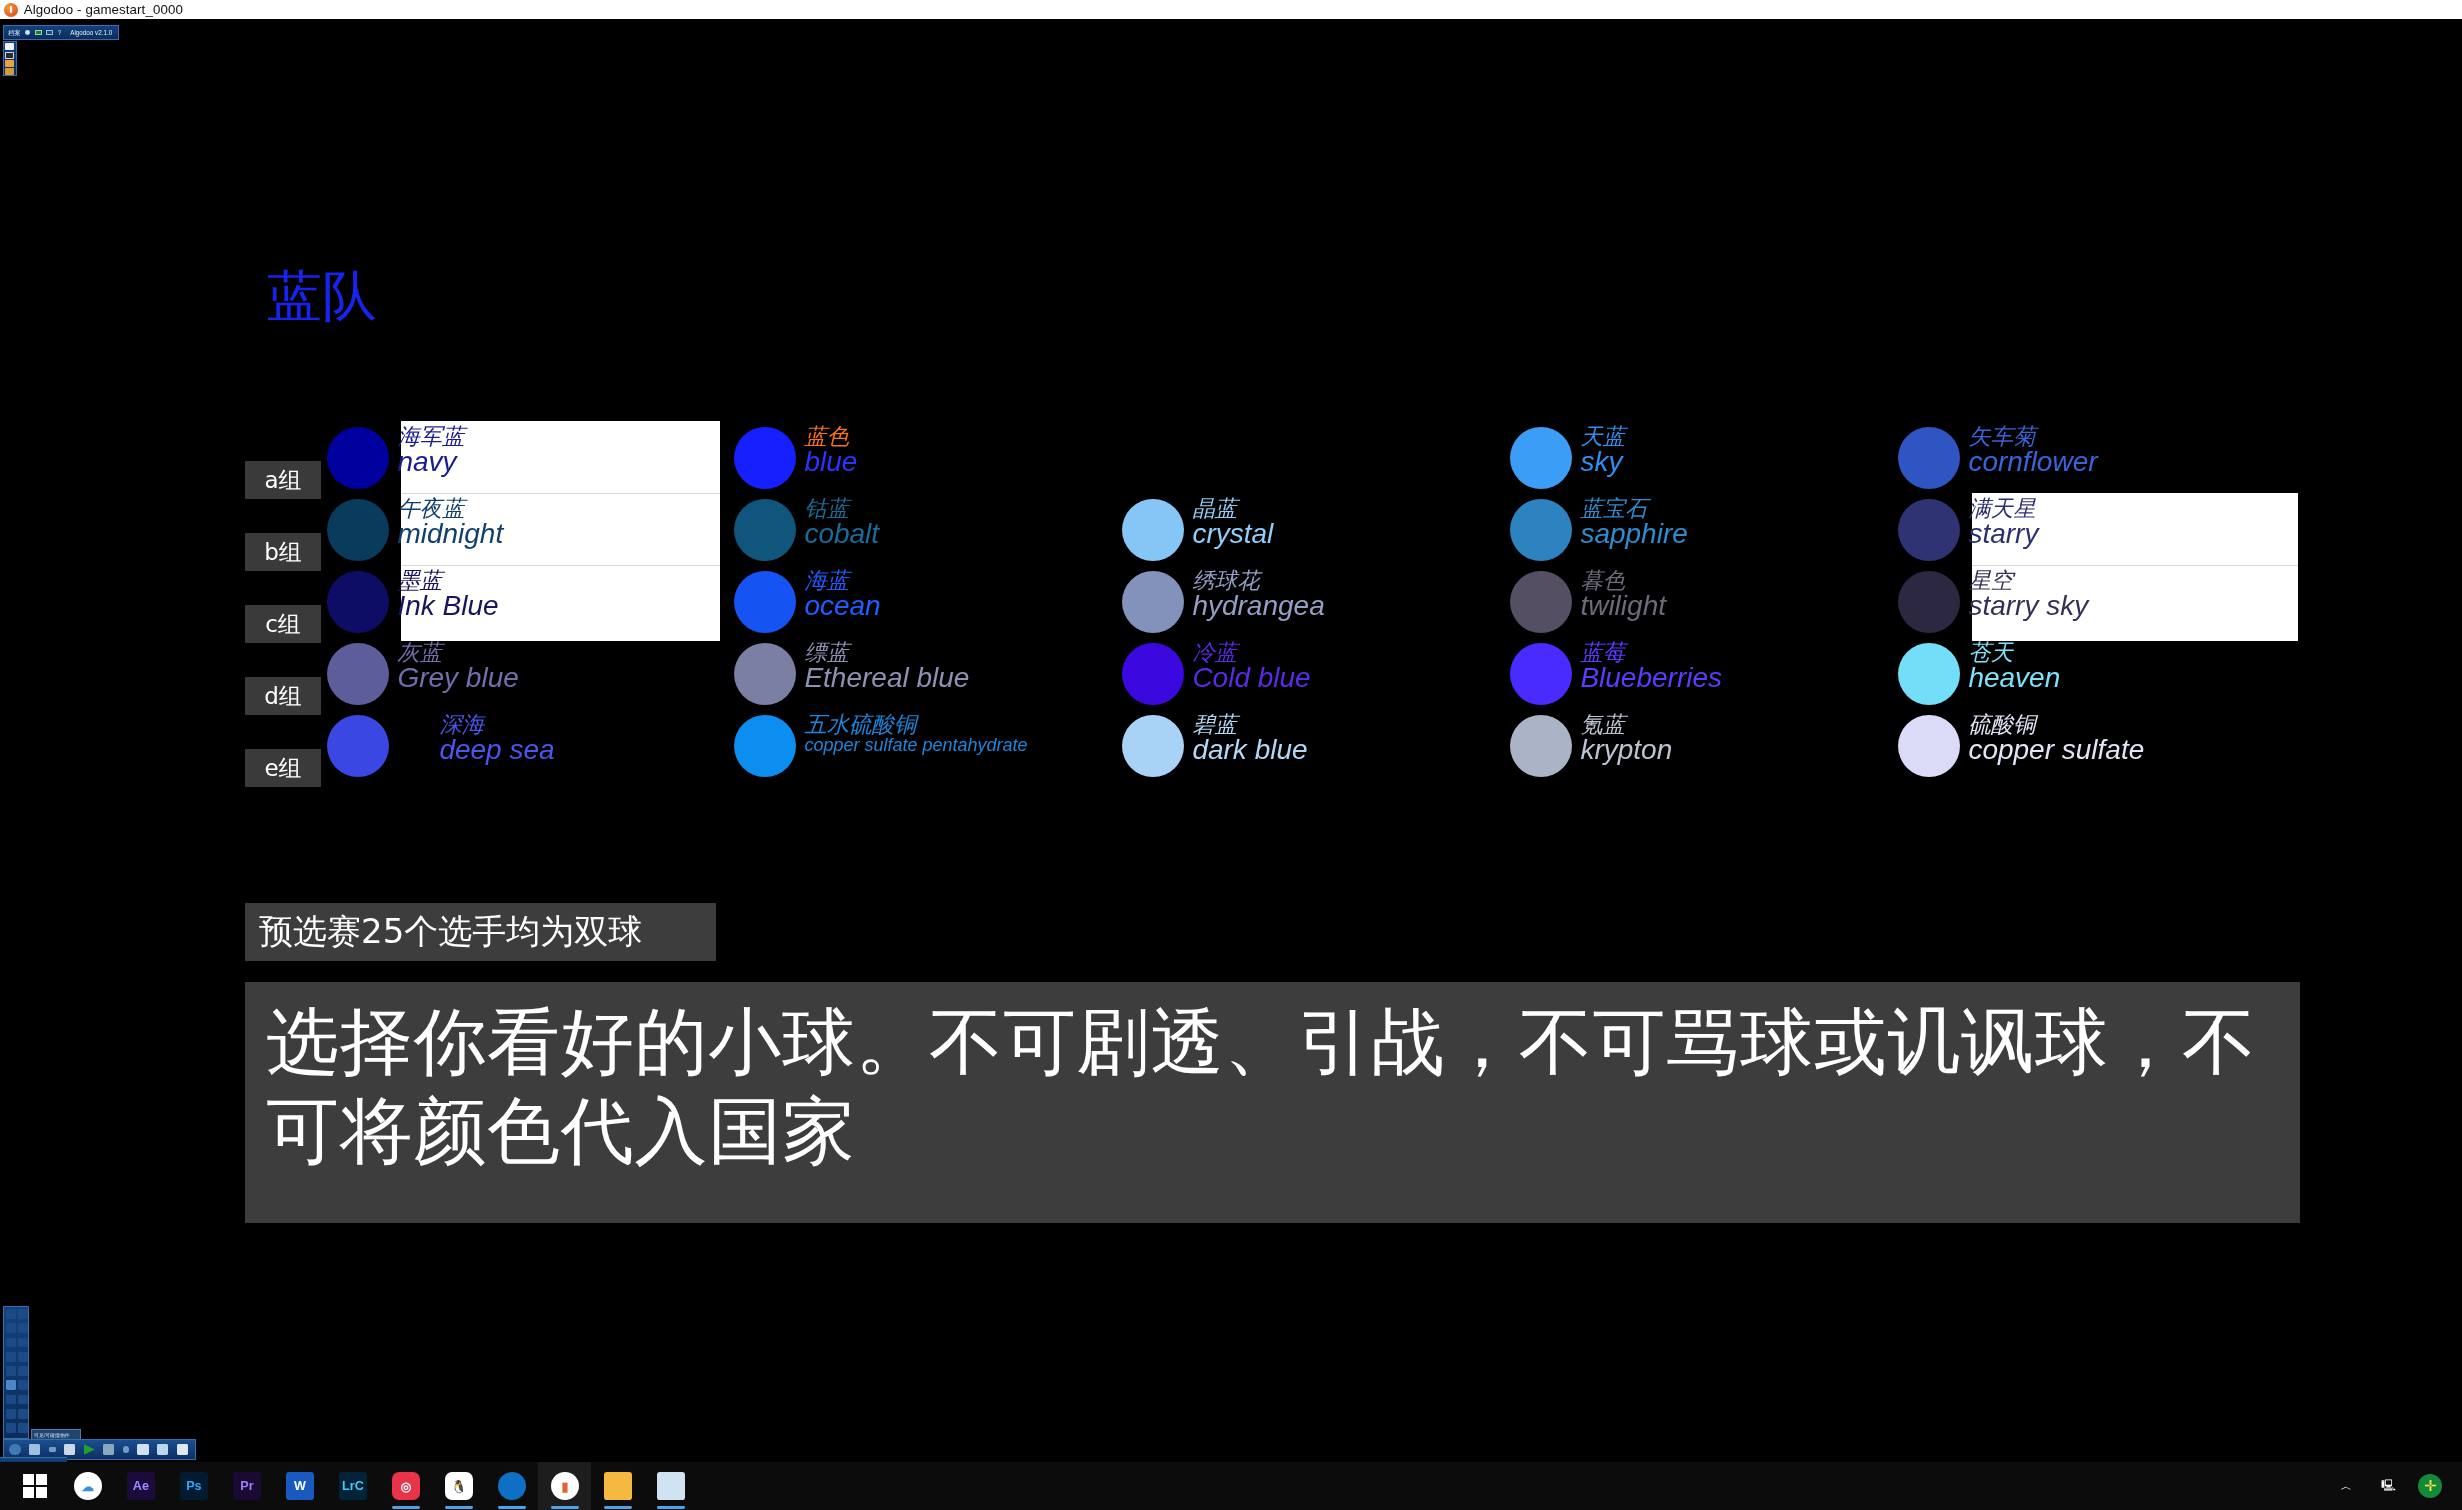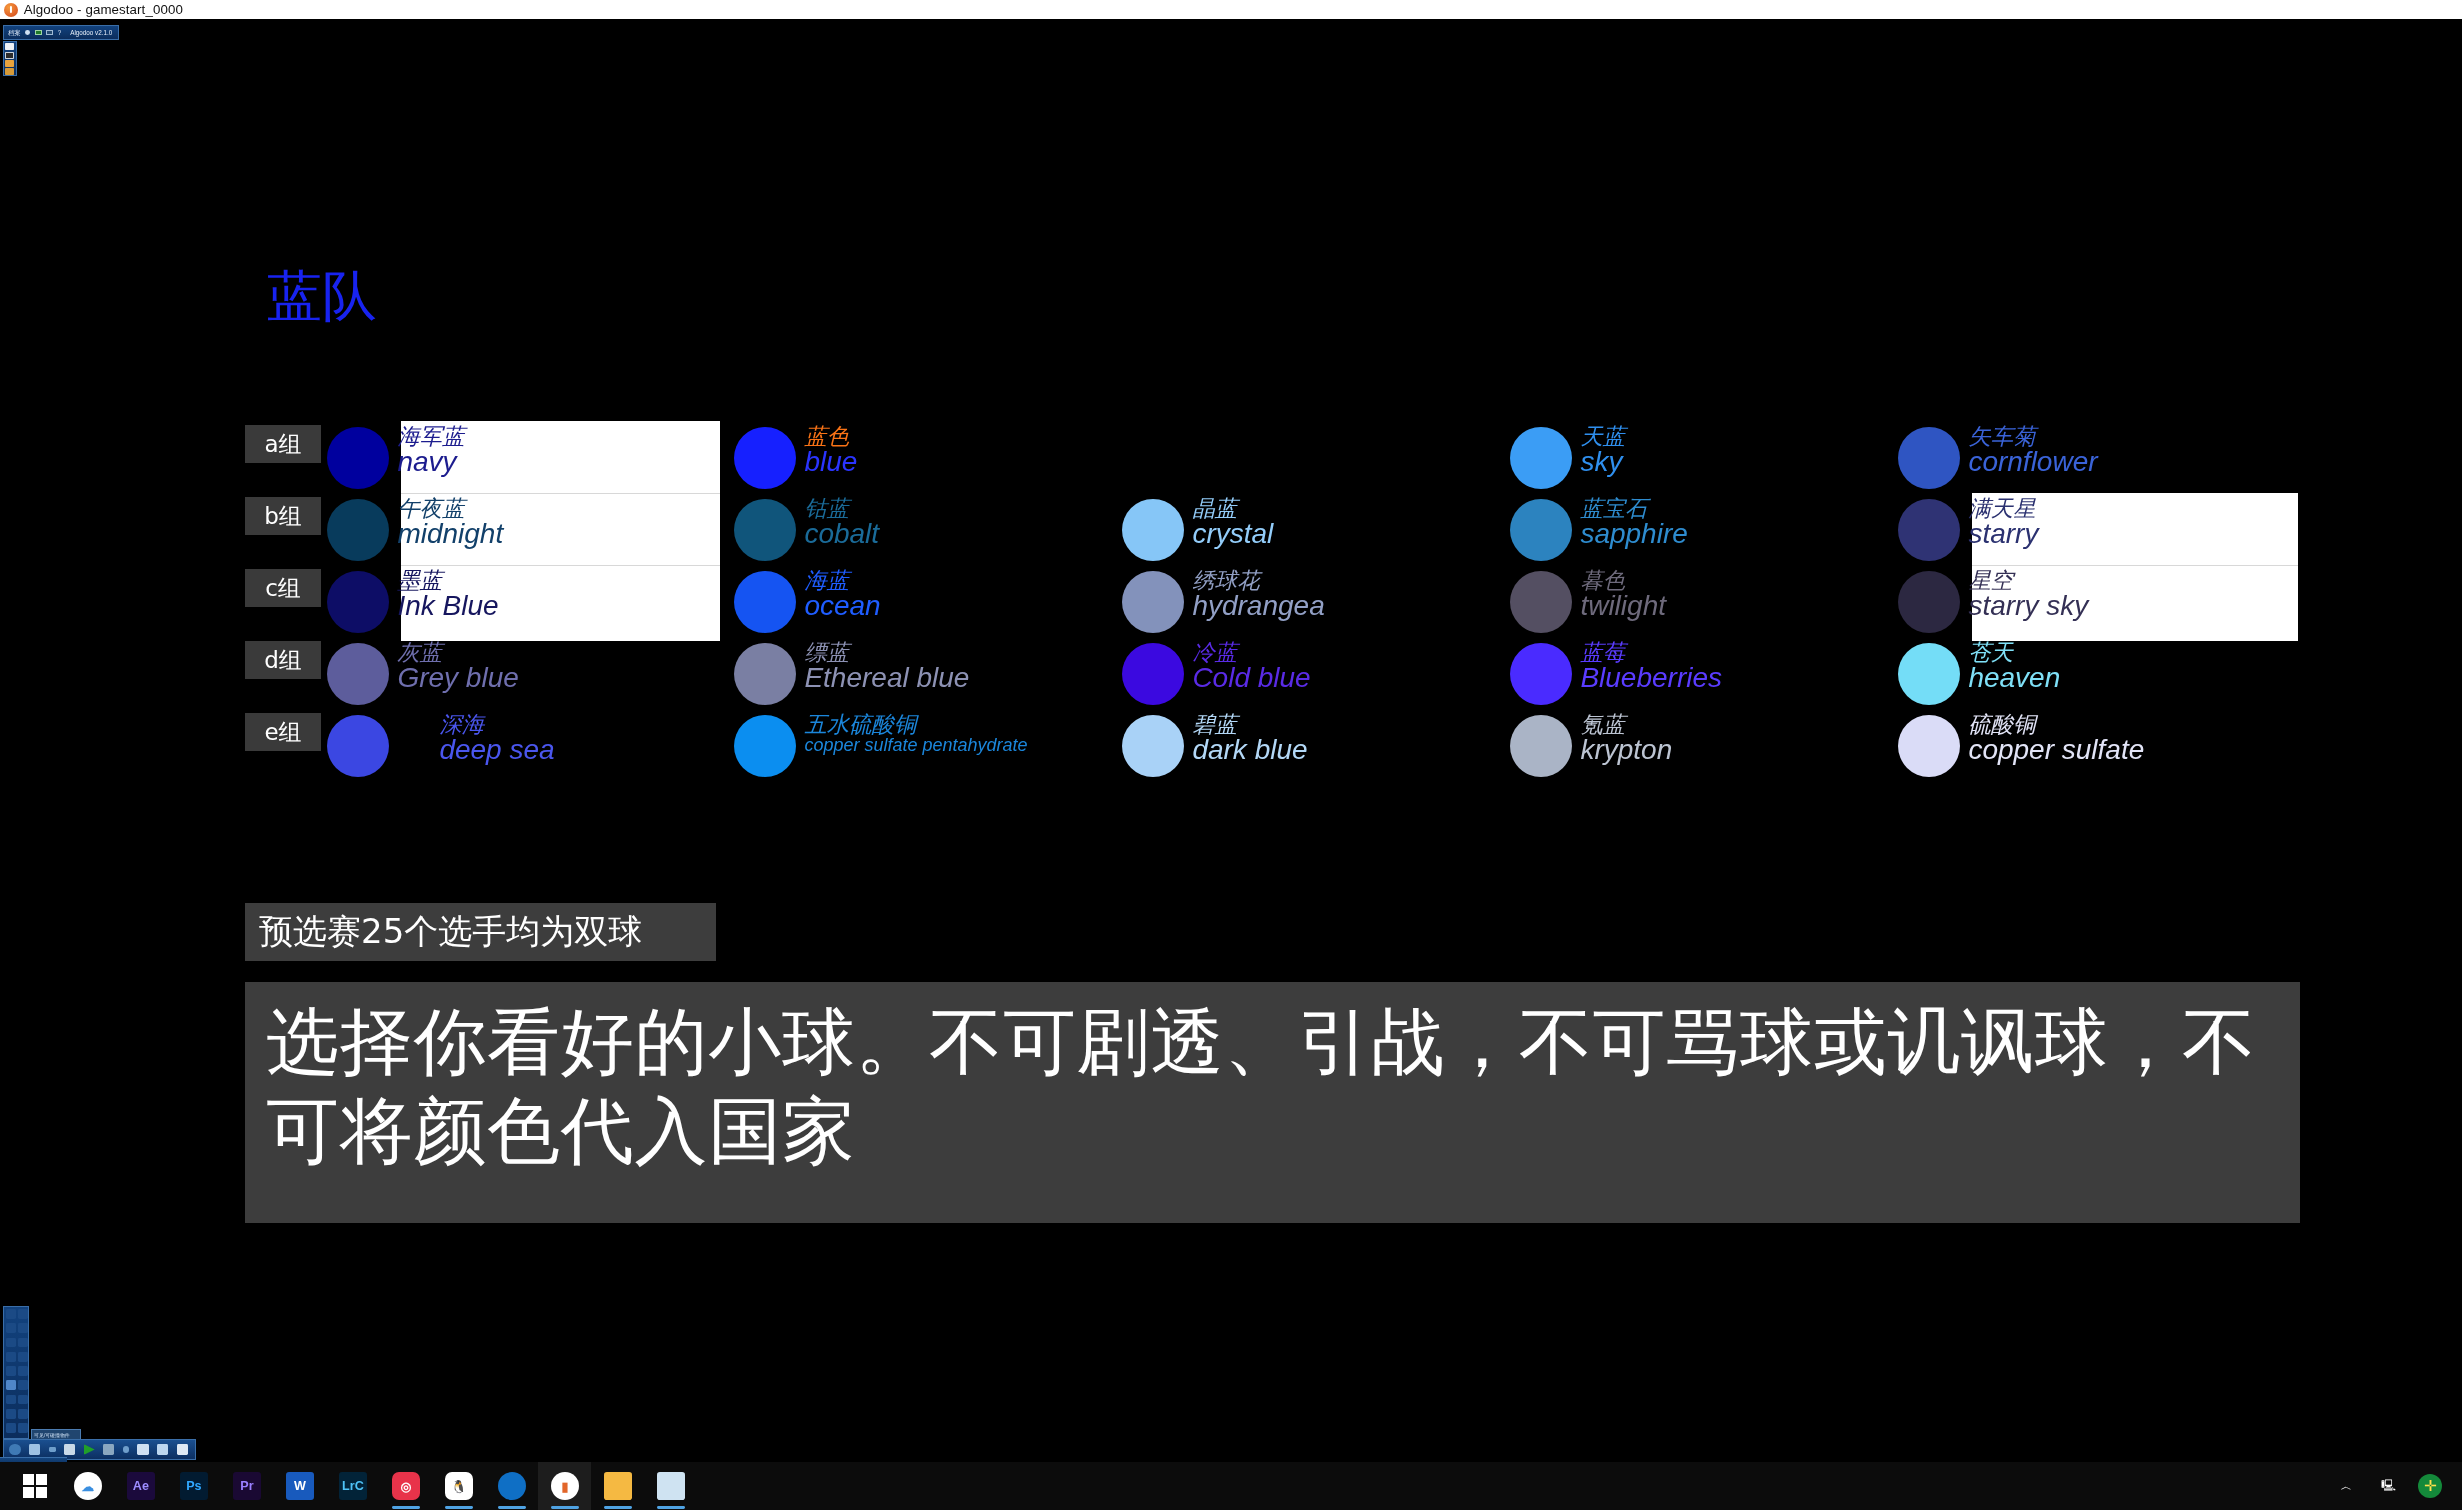--- a/index.html
+++ b/index.html
@@ -77,20 +77,21 @@
 
   
   .grid{ position:absolute; left:245px; top:425px; width:2181px; height:364px; }
 
   .grouplabels{ position:absolute; left:0; top:0; width:77px; height:364px; }
   .glabel{
     position:absolute; left:0; width:76px; height:38px;
     background:#3a3a3a; color:#ffffff; font-size:23px;
     display:flex; align-items:center; justify-content:center;
     font-family:"DejaVu Sans","Liberation Sans",sans-serif;
+    margin-top:36px;
   }
 
   .col{ position:absolute; top:0; width:419px; height:364px; }
   .row{ position:absolute; left:0; height:79px; display:flex; align-items:flex-start;font-style:italic; }
   .ball{
     width:62px; height:62px; border-radius:50%; flex:0 0 auto; margin-top:2.1px;
   }
   .names{ margin-left:8.4px; line-height:1.02; white-space:nowrap; }
   .cn{ font-size:22.4px; display:block; font-family:"DejaVu Sans","Liberation Sans",sans-serif; }
   .en{ font-size:28px; display:block; font-family:"Liberation Sans","DejaVu Sans",sans-serif; }

